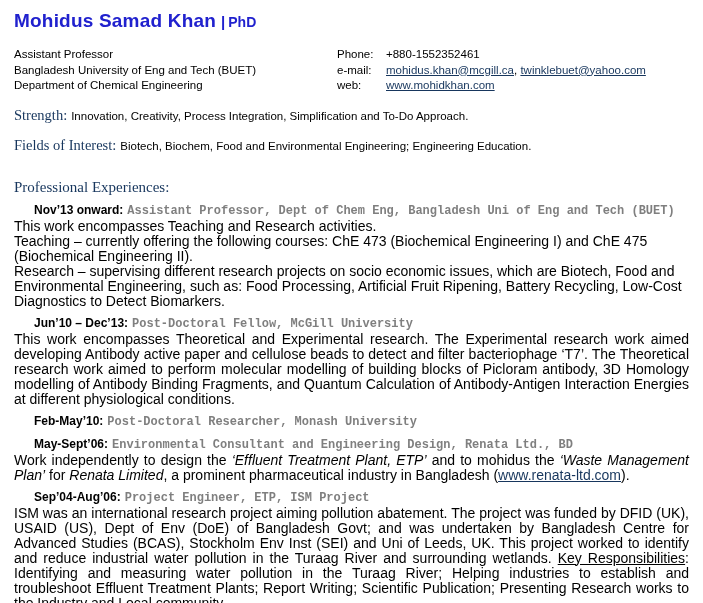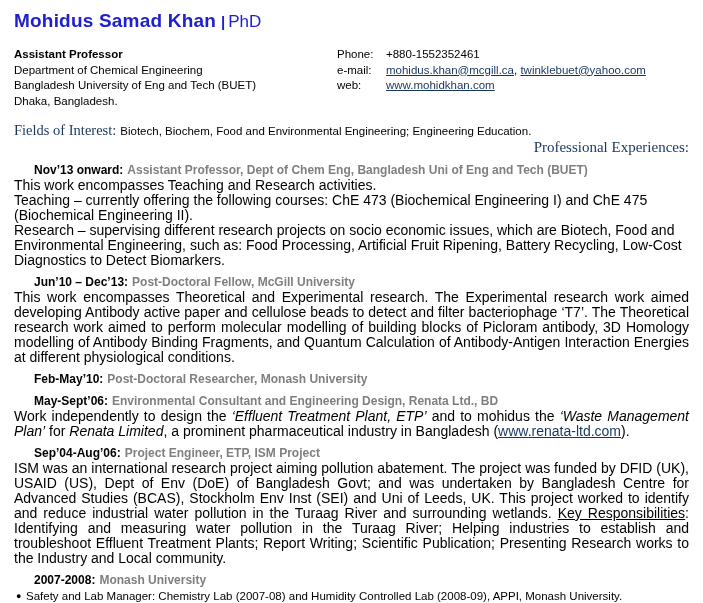--- a/index.html
+++ b/index.html
@@ -12,82 +12,82 @@
   }
   *{margin:0;padding:0;box-sizing:border-box;}
   html,body{width:703px;height:603px;background:var(--page-bg);overflow:hidden;}
   body{font-family:"Liberation Sans",sans-serif;color:var(--text-black);}
   .page{width:703px;height:603px;padding:8px 14px 6px 14px;background:var(--page-bg);}
 
   
   .name-line{margin-top:2px;white-space:nowrap;}
   .person-name{font-size:19px;font-weight:bold;color:var(--name-blue);letter-spacing:0.2px;}
   .name-sep{font-size:15px;font-weight:bold;color:var(--name-blue);margin:0 3px 0 5px;}
-  .degree{font-size:17px;font-weight:normal;color:var(--name-blue);}
+  .degree{font-size:14px;font-weight:bold;color:var(--name-blue);}
 
   
   .contact{display:flex;margin-top:15px;font-size:11.5px;line-height:15.5px;}
   .contact-left{width:323px;}
-  .contact-left .line.bold{font-weight:bold;}
+  .contact-left .line.bold{font-weight:normal;}
   .contact-right{flex:1;}
   .contact-row{display:flex;}
   .contact-label{width:49px;flex:none;}
   .link{color:var(--link-navy);text-decoration:underline;cursor:pointer;}
 
   
   .summary-row{margin-top:13px;font-size:11.5px;}
   .summary-row .serif-label{font-family:"Liberation Serif",serif;font-size:14.5px;color:var(--heading-navy);margin-right:4px;}
 
-  .prof-heading{font-family:"Liberation Serif",serif;font-size:15px;font-weight:normal;color:var(--heading-navy);margin-top:0;margin-bottom:2px;text-align:right;}
+  .prof-heading{font-family:"Liberation Serif",serif;font-size:15px;font-weight:normal;color:var(--heading-navy);margin-top:25px;margin-bottom:2px;}
 
   
   .exp{margin-top:0;}
   .exp-head{margin-top:7px;font-size:12px;font-weight:bold;line-height:15px;}
   .exp-date{color:var(--text-black);margin-right:4px;padding-left:20px;}
-  .exp-title{color:var(--title-gray);}
+  .exp-title{color:var(--title-gray);font-family:Liberation Mono, monospace;}
   .exp-para{font-size:14px;line-height:15px;}
   .exp-para.justify{text-align:justify;}
   .exp-para em{font-style:italic;}
   .exp-para .uline{text-decoration:underline;}
   .bullet-row{display:flex;font-size:11.5px;line-height:16px;}
   .bullet-glyph{width:12px;flex:none;text-align:left;font-size:9px;line-height:16px;padding-left:2px;}
 </style>
 </head>
 <body>
 
 <div class="page">
 
   <div class="name-line">
     <span class="person-name">Mohidus Samad Khan</span><span class="name-sep">|</span><span class="degree">PhD</span>
   </div>
 
   <div class="contact">
     <div class="contact-left" id="contact-left">
         <div class="line bold">Assistant Professor</div>
+        <div class="line">Bangladesh University of Eng and Tech (BUET)</div>
         <div class="line">Department of Chemical Engineering</div>
-        <div class="line">Bangladesh University of Eng and Tech (BUET)</div>
-        <div class="line">Dhaka, Bangladesh.</div>
       </div>
     <div class="contact-right" id="contact-right">
         <div class="contact-row">
           <span class="contact-label">Phone:</span>
           <span class="contact-value"><span>+880-1552352461</span></span>
         </div>
         <div class="contact-row">
           <span class="contact-label">e-mail:</span>
           <span class="contact-value"><span class="link">mohidus.khan@mcgill.ca</span><span>, </span><span class="link">twinklebuet@yahoo.com</span></span>
         </div>
         <div class="contact-row">
           <span class="contact-label">web:</span>
           <span class="contact-value"><span class="link">www.mohidkhan.com</span></span>
         </div>
       </div>
   </div>
 
   <div id="summary-block">
+      <div class="summary-row"><span class="serif-label">Strength:</span><span>Innovation, Creativity, Process Integration, Simplification and To-Do Approach.</span></div>
       <div class="summary-row"><span class="serif-label">Fields of Interest:</span><span>Biotech, Biochem, Food and Environmental Engineering; Engineering Education.</span></div>
     </div>
 
   <h2 class="prof-heading">Professional Experiences:</h2>
 
   <div id="experiences">
       <div class="exp">
         <div class="exp-head"><span class="exp-date">Nov’13 onward:</span><span class="exp-title">Assistant Professor, Dept of Chem Eng, Bangladesh Uni of Eng and Tech (BUET)</span></div>
         <div class="exp-para"><span>This work encompasses Teaching and Research activities.</span></div>
         <div class="exp-para"><span>Teaching – currently offering the following courses: ChE 473 (Biochemical Engineering I) and ChE 475 (Biochemical Engineering II).</span></div>

